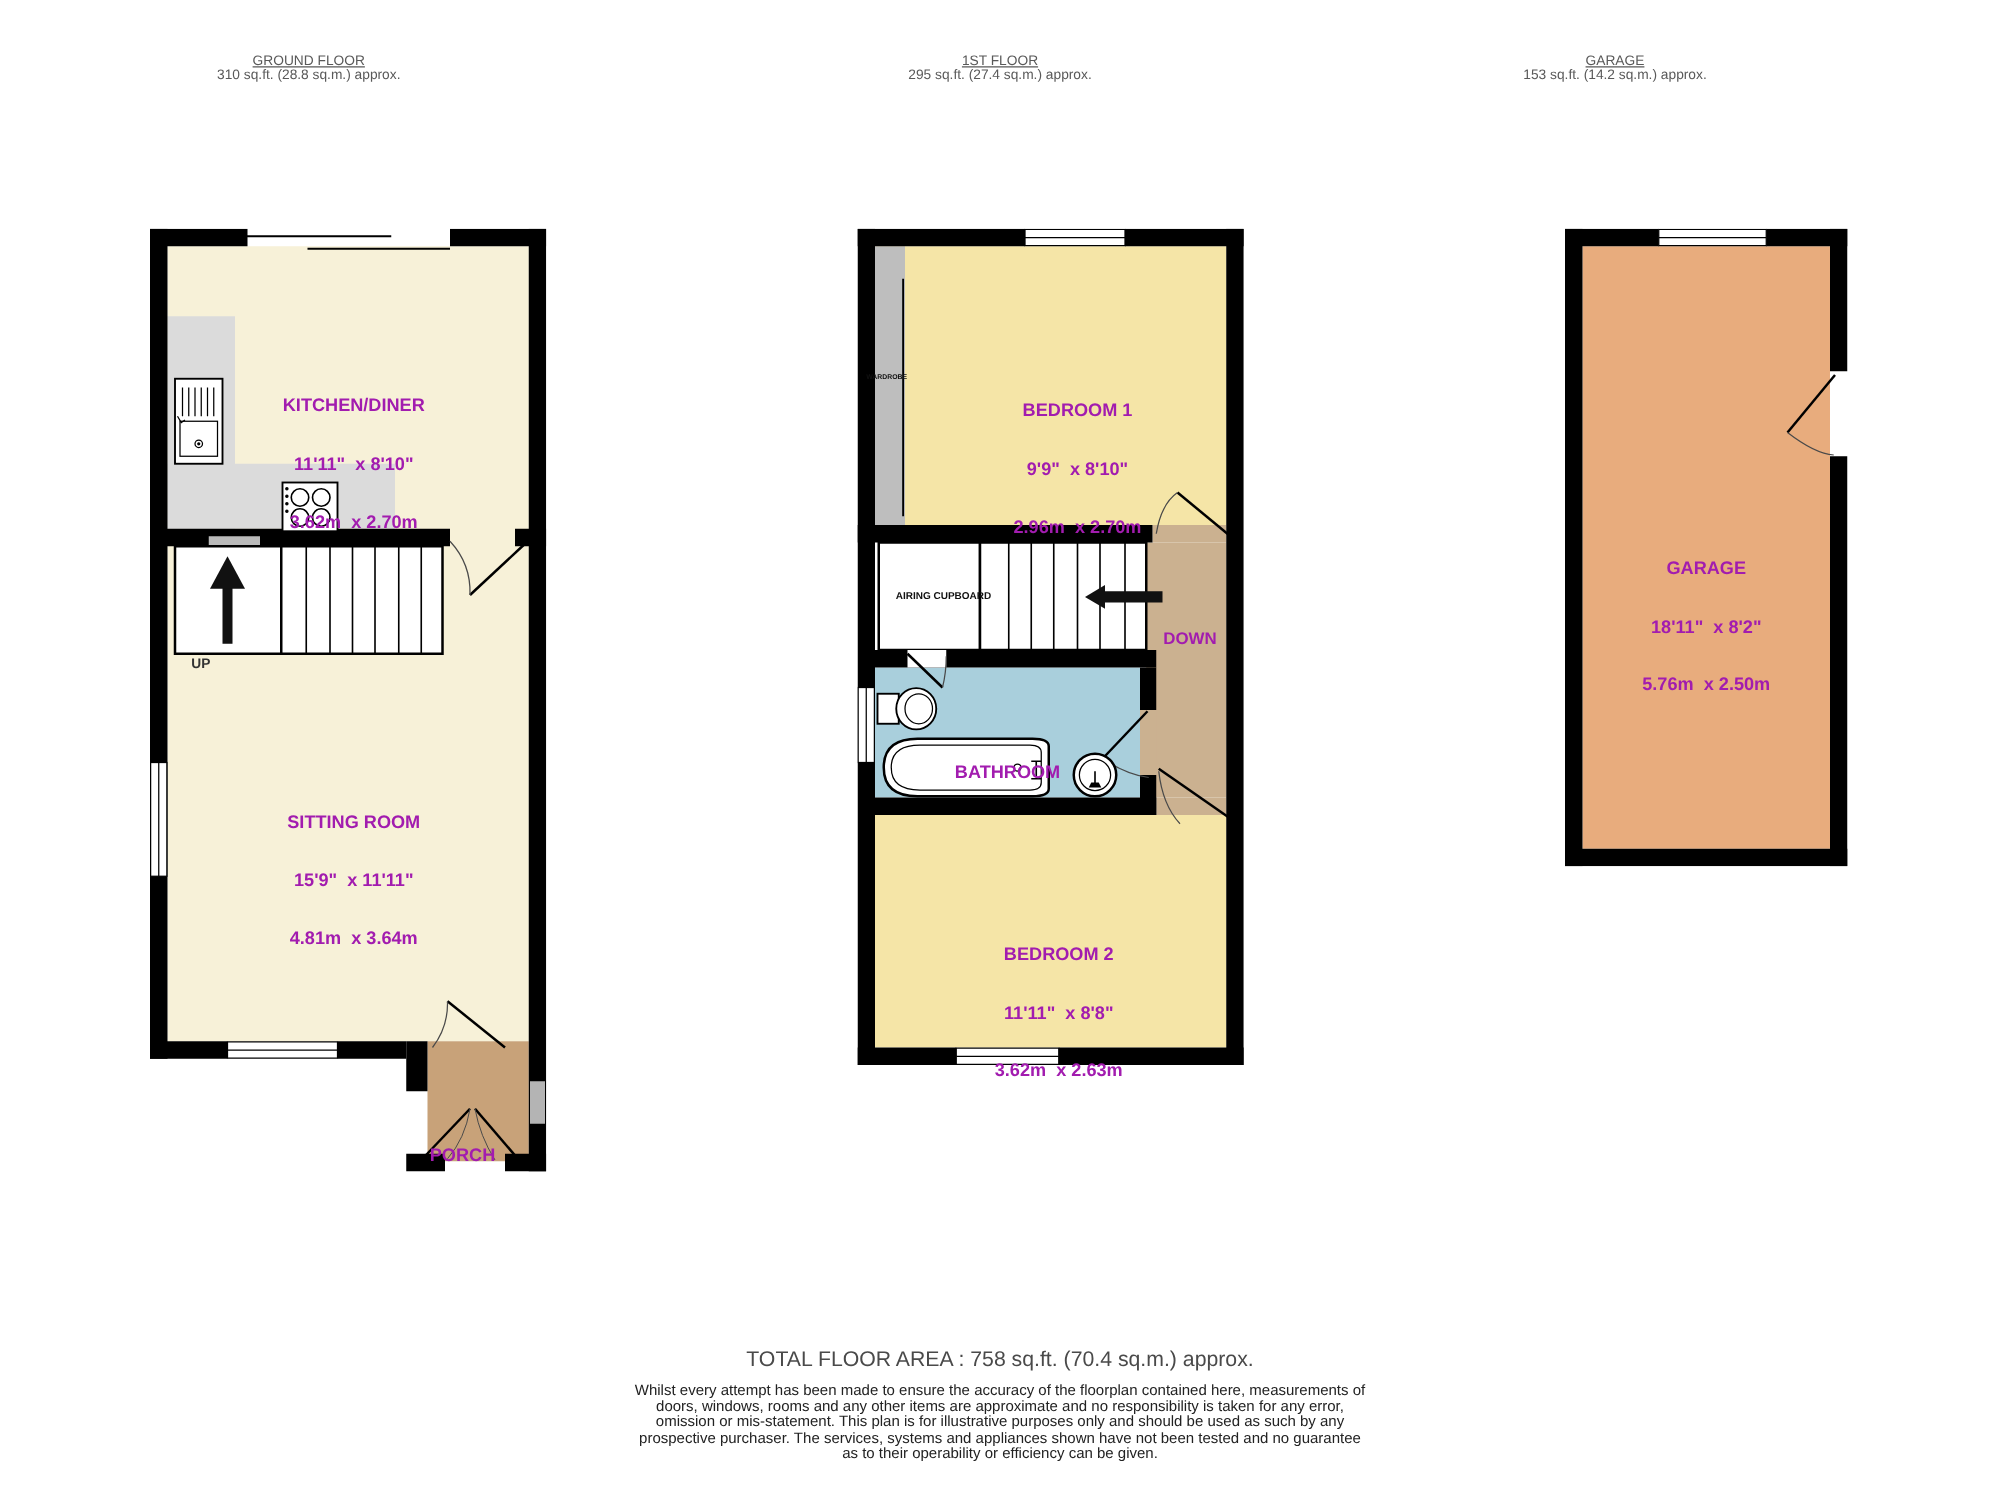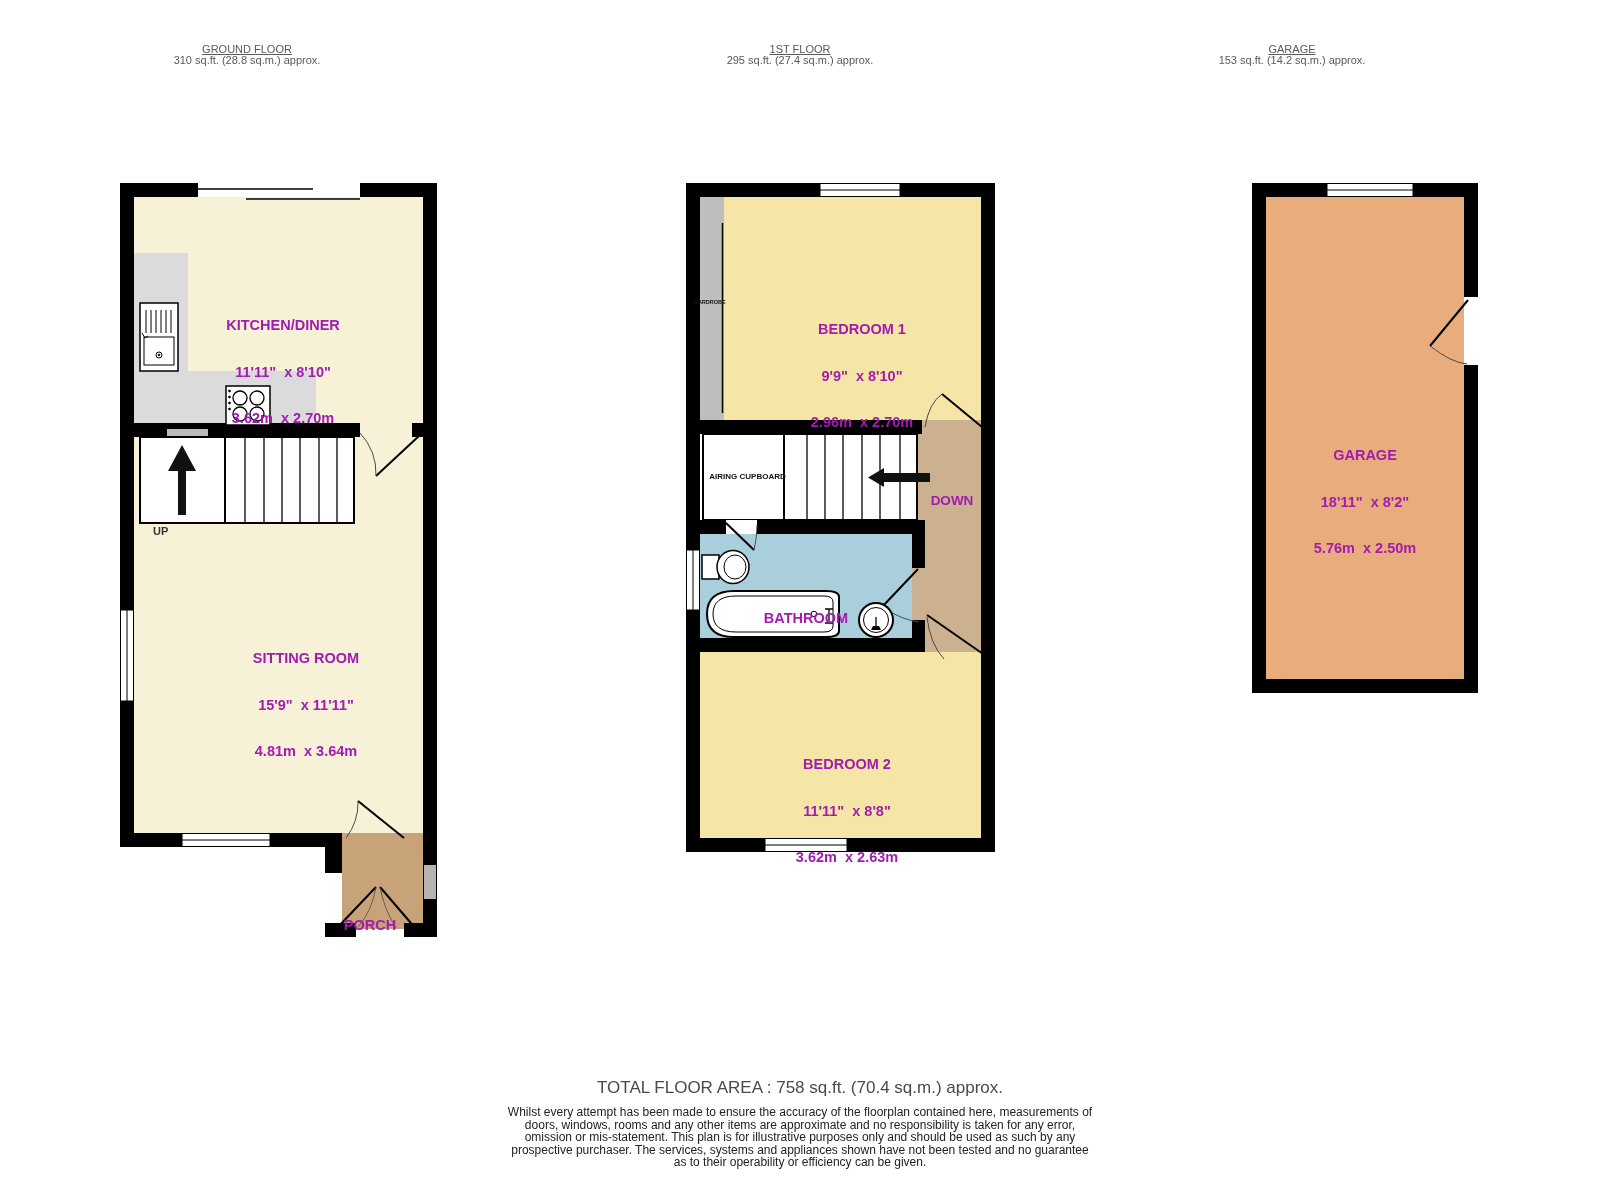--- a/index.html
+++ b/index.html
@@ -151,21 +151,21 @@
       <path d="M238,744 Q252,728 256,704" fill="none" stroke="#4a4a4a" stroke-width="0.8"></path>
       <path d="M276,745 Q264,726 260,704" fill="none" stroke="#4a4a4a" stroke-width="0.8"></path>
     </g>
   </svg>
 
   <div class="room-label" style="left:163px; top:104px;">
     <div>KITCHEN/DINER</div>
     <div>11'11"  x 8'10"</div>
     <div>3.62m  x 2.70m</div>
   </div>
-  <div class="room-label" style="left:163px; top:437px;margin-left:23px;">
+  <div class="room-label" style="left:163px; top:437px;">
     <div>SITTING ROOM</div>
     <div>15'9"  x 11'11"</div>
     <div>4.81m  x 3.64m</div>
   </div>
   <div class="room-label" style="left:250px; top:704px;">
     <div>PORCH</div>
   </div>
   <div class="up-label" style="left:33px; top:342px;">UP</div>
 </div>
 
@@ -286,24 +286,24 @@
     <div>BEDROOM 2</div>
     <div>11'11"  x 8'8"</div>
     <div>3.62m  x 2.63m</div>
   </div>
   <div class="room-label" style="left:120px; top:397px;">
     <div>BATHROOM</div>
   </div>
   <div class="room-label under small-bold" style="left:207px; top:287px;">
     <div>LANDING</div>
   </div>
-  <div class="room-label small-bold" style="left:266px; top:279px;">
+  <div class="room-label small-bold" style="left:266px; top:289px;">
     <div>DOWN</div>
   </div>
-  <div class="tiny-label cupboard-label" style="left:16px; top:289px; width:91px;">AIRING CUPBOARD</div>
+  <div class="tiny-label cupboard-label" style="left:16px; top:289px; width:91px;text-align:right;">AIRING CUPBOARD</div>
   <div class="tiny-label wardrobe-label" style="left:7px; top:116px; width:33px;">WARDROBE</div>
 </div>
 
 <div class="plan" style="left:1252px; top:183px; width:226px; height:510px;">
   <svg width="226" height="510" viewBox="0 0 226 510">
     <rect x="14" y="14" width="198" height="482" fill="#E8AC7D"></rect>
     <g fill="#000">
       <rect x="0" y="0" width="75" height="14"></rect>
       <rect x="161" y="0" width="65" height="14"></rect>
       <rect x="0" y="0" width="14" height="510"></rect>

